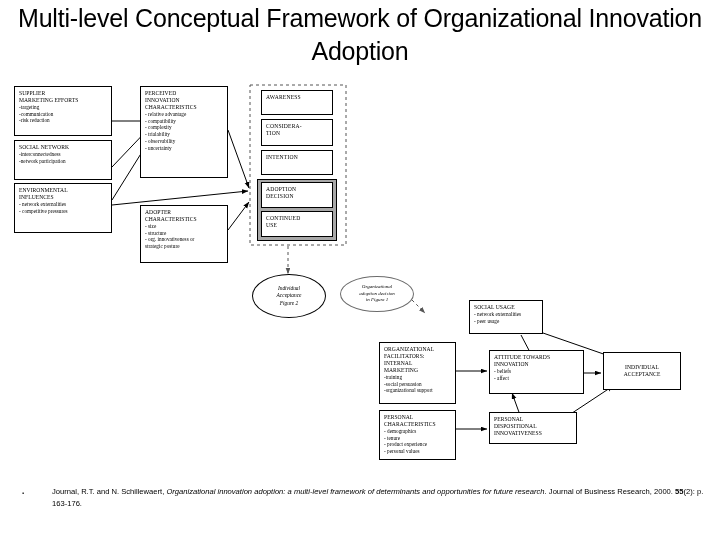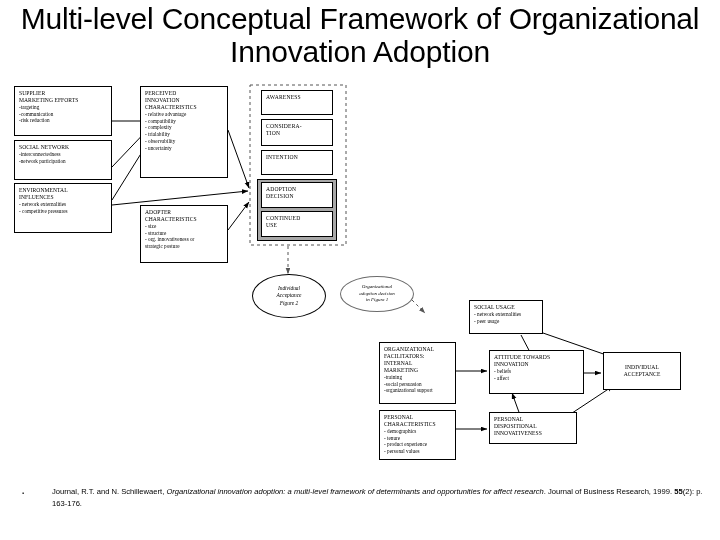--- a/index.html
+++ b/index.html
@@ -7,21 +7,21 @@
     width:720px;height:540px;background:#ffffff;overflow:hidden;
     font-family:"Liberation Serif",serif;color:#000;
     -webkit-font-smoothing:none;
   }
   #slide{position:relative;width:720px;height:540px;}
 
   
   .title{
     position:absolute;left:18px;top:2px;width:684px;
     text-align:center;font-family:"Liberation Sans",sans-serif;
-    font-size:30px;line-height:33px;letter-spacing:-0.2px;
+    font-size:25px;line-height:33px;letter-spacing:-0.2px;
   }
 
   
   #diagram{position:absolute;left:0;top:78px;width:720px;height:398px;}
   #svg{position:absolute;left:0;top:0;width:720px;height:398px;}
 
   .bx{
     position:absolute;border:1px solid #000;background:#fff;
     box-sizing:border-box;overflow:hidden;
   }
@@ -223,16 +223,16 @@
 
     <div class="bx" style="left:603px;top:274px;width:78px;height:38px;display:flex;align-items:center;justify-content:center;">
       <div class="hd" style="text-align:center;">INDIVIDUAL
 ACCEPTANCE</div>
     </div>
 
   </div>
 
   <div class="cite">
     <span class="bul">▪</span>
-    <span class="txt"><span>Journal, R.T. and N. Schillewaert, </span><i>Organizational innovation adoption: a multi-level framework of determinants and opportunities for affect research</i><span>. Journal of Business Research, 1999. </span><b>55</b><span>(2): p. 163-176.</span></span>
+    <span class="txt"><span>Journal, R.T. and N. Schillewaert, </span><i>Organizational innovation adoption: a multi-level framework of determinants and opportunities for future research</i><span>. Journal of Business Research, 2000. </span><b>55</b><span>(2): p. 163-176.</span></span>
   </div>
 
 </div>
 
 </body></html>

